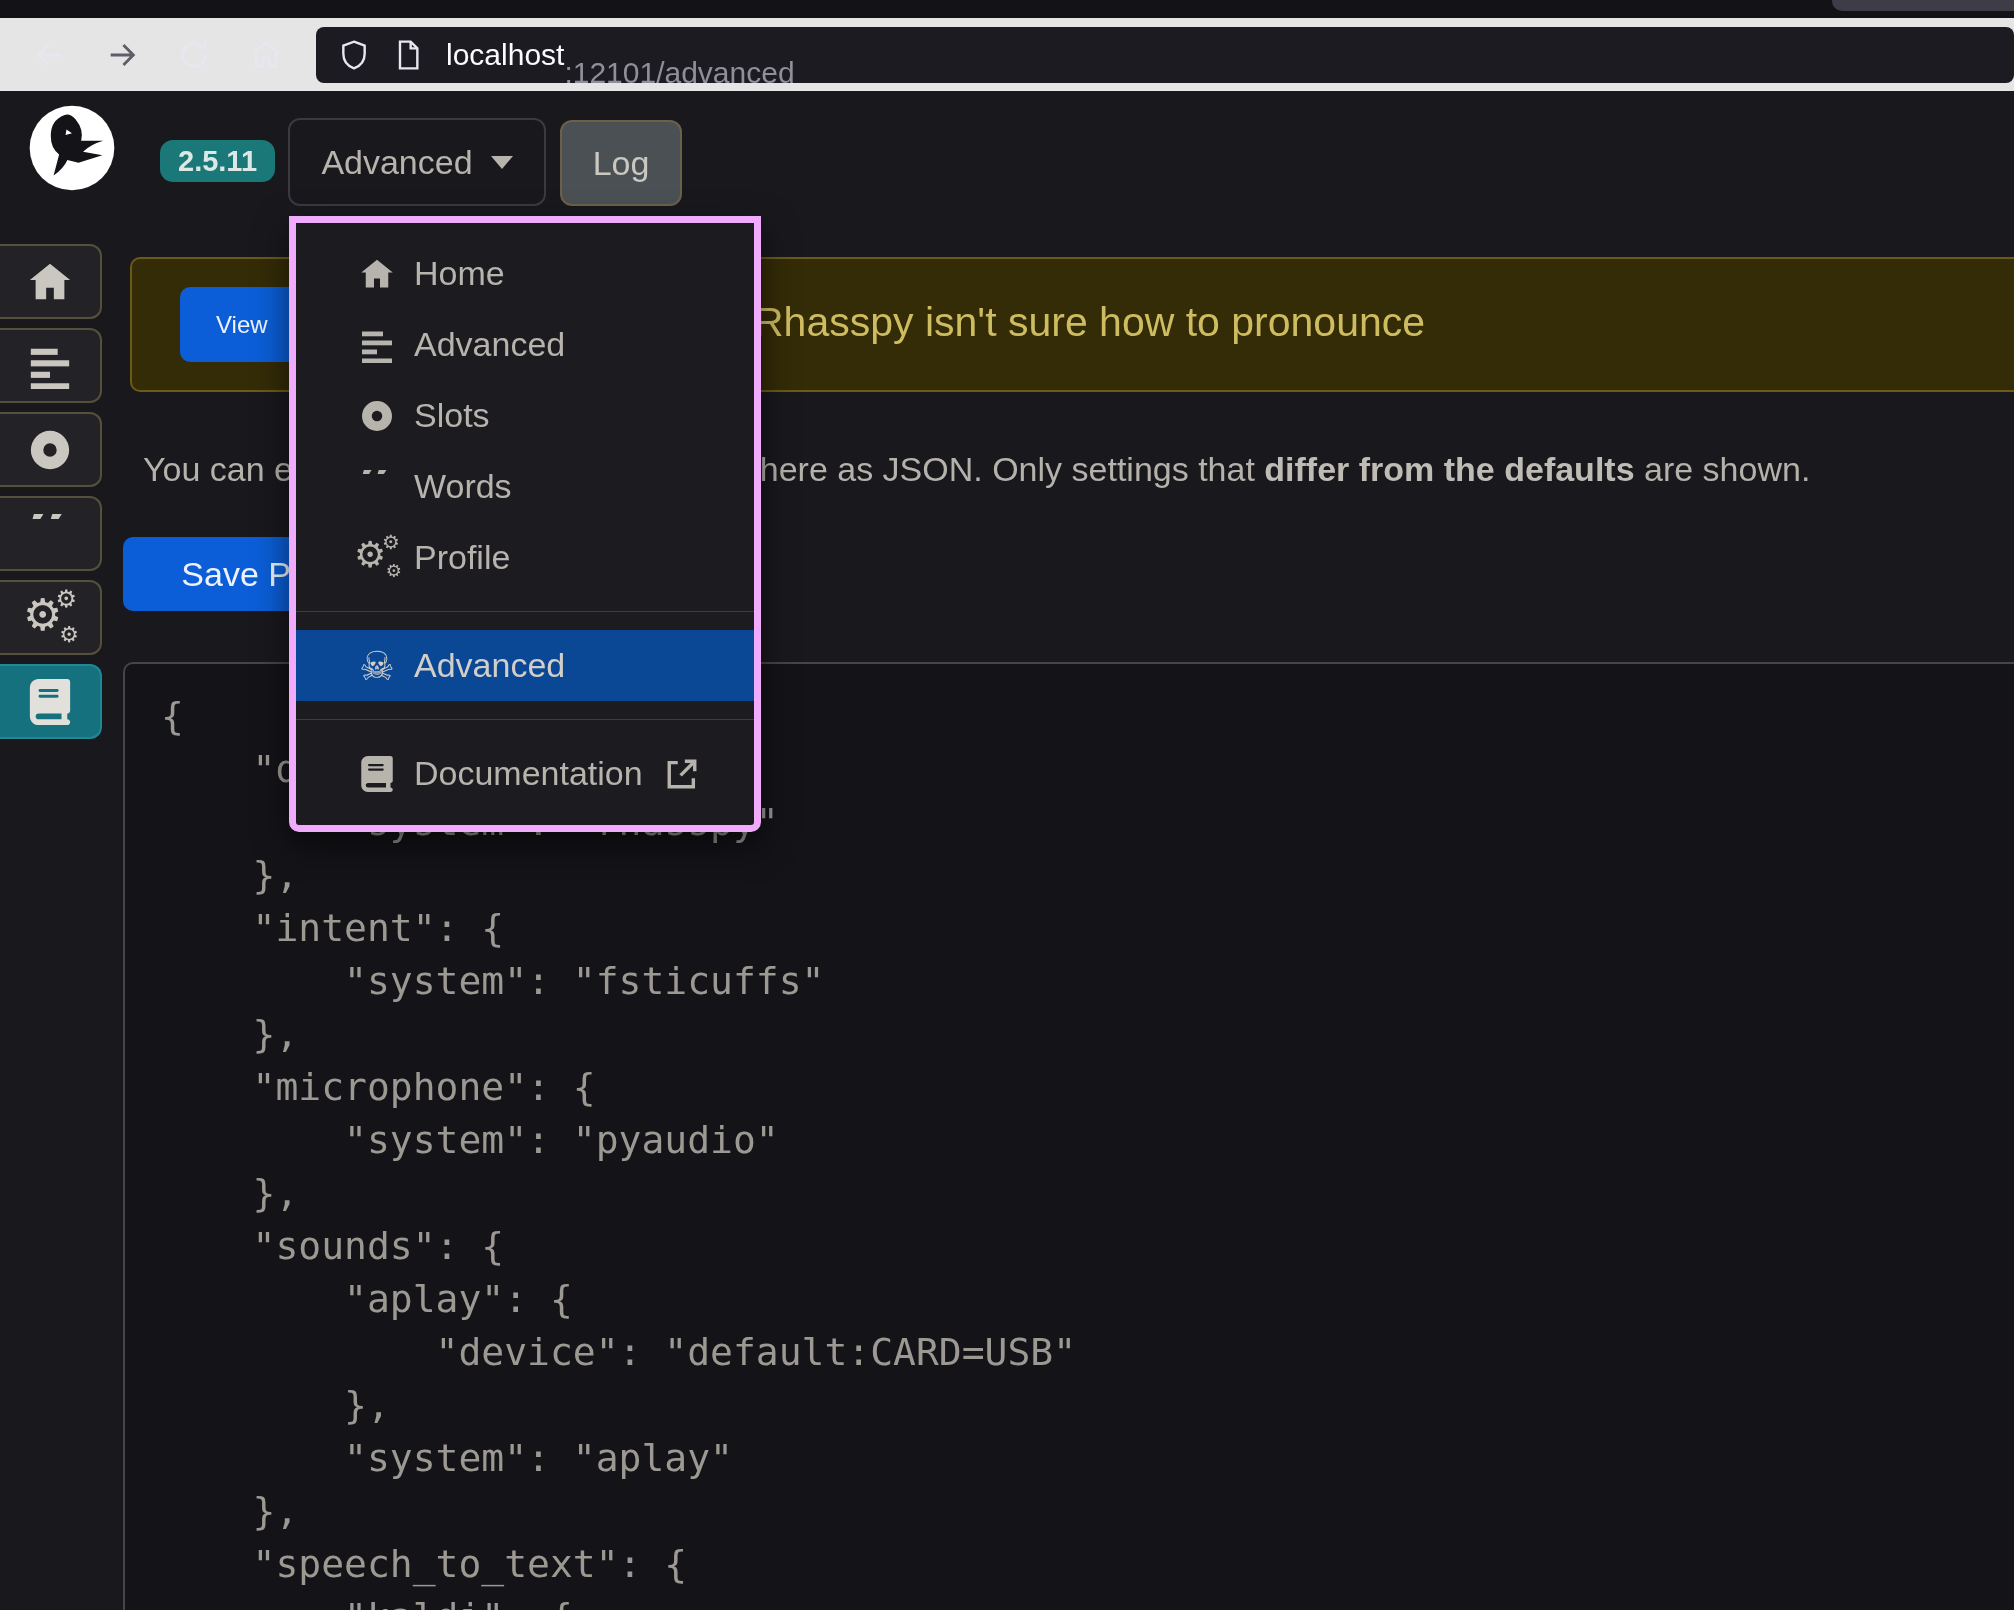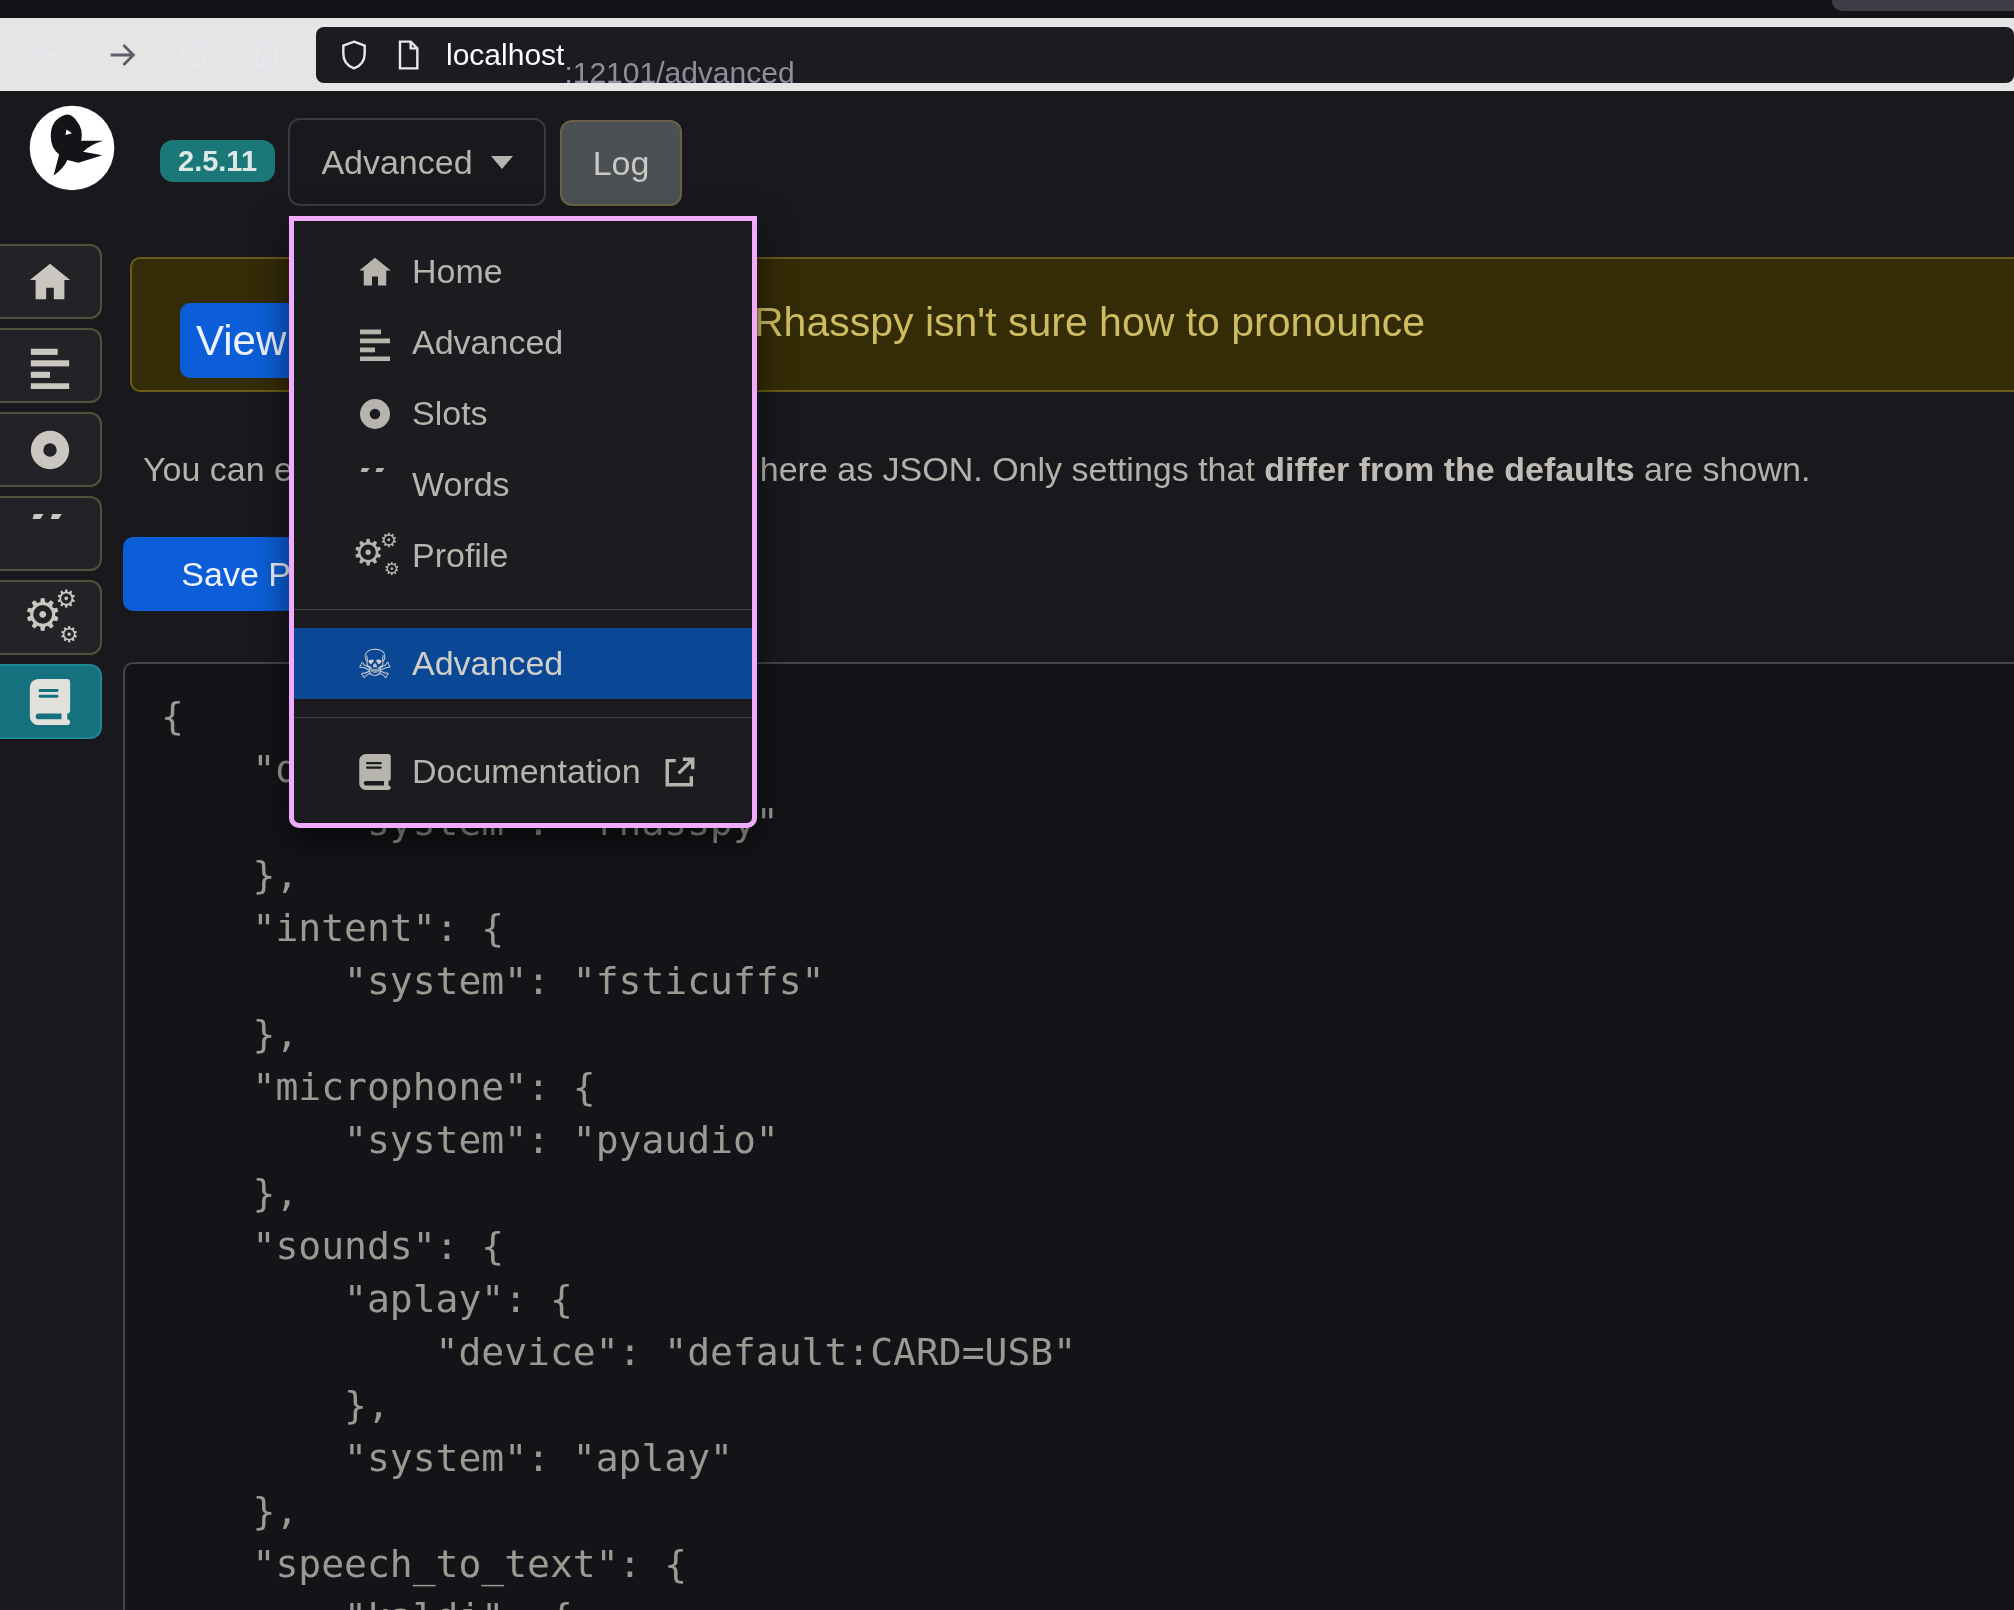--- a/index.html
+++ b/index.html
@@ -48,37 +48,37 @@
                line-height:20px;height:40px;overflow:hidden;display:block;}
   .gears{position:relative;width:50px;height:46px;font-family:"DejaVu Sans",sans-serif;}
   .gears .g1{position:absolute;left:-2px;top:-4px;font-size:44px;line-height:48px;}
   .gears .g2{position:absolute;right:-2px;top:-10px;font-size:24px;line-height:28px;}
   .gears .g3{position:absolute;right:-4px;bottom:-6px;font-size:22px;line-height:24px;}
 
   
   #alert{left:130px;top:257px;width:1884px;height:131px;background:#342b07;
          border:2px solid #6a5c12;border-radius:10px 0 0 10px;border-right:none;}
   #alert .msg{position:absolute;left:622px;top:40px;font-size:41px;color:#cebc60;}
-  #view-btn{position:absolute;left:48px;top:44px;width:170px;height:75px;background:#0b5ed7;
-         border-radius:10px;color:#eef3fb;font-size:42px;display:flex;align-items:center;
-         padding-left:16px;}
+  #view-btn{position:absolute;left:48px;top:28px;width:170px;height:75px;background:#0b5ed7;
+         border-radius:10px;color:#eef3fb;font-size:24px;display:flex;align-items:center;
+         padding-left:36px;}
 
   
   #desc{left:143px;top:450px;font-size:34px;color:#b5b1ab;white-space:nowrap;}
   #desc b{font-weight:bold;color:#bfbbb5;}
   #save-btn{left:123px;top:537px;width:300px;height:74px;background:#0b5ed7;border-radius:10px;
          color:#eef3fb;font-size:34px;display:flex;align-items:center;justify-content:center;}
   #codeblock{left:123px;top:662px;width:1891px;height:948px;background:#141318;
          border:2px solid #46454a;border-radius:10px 0 0 0;border-right:none;border-bottom:none;}
   #codeblock pre{margin:26px 0 0 36px;font-family:"DejaVu Sans Mono",monospace;
          font-size:38px;line-height:53px;color:#9c9892;}
 
   
   #menu{left:289px;top:216px;width:458px;height:602px;background:#1c1b20;
-        border:5px solid #f0abfc;border-radius:0 0 10px 10px;
+        border:7px solid #f0abfc;border-radius:0 0 10px 10px;
         box-shadow:0 14px 34px rgba(0,0,0,.55);}
   .mi{height:71px;display:flex;align-items:center;color:#b7b3ad;font-size:34px;}
   .mi .ic{width:46px;margin-left:58px;margin-right:14px;display:flex;
           align-items:center;justify-content:center;color:#b7b3ad;}
   .mi .ic svg{width:36px;height:36px;}
   .mi.active{background:#0a4795;color:#d2cfca;}
   .mi.active .ic{color:#d2cfca;}
   .divider{height:1px;background:#3e3d43;margin:18px 0;}
   .skull{font-family:"DejaVu Sans",sans-serif;font-size:40px;line-height:40px;}
   .extlink{margin-left:22px;display:flex;align-items:center;}

